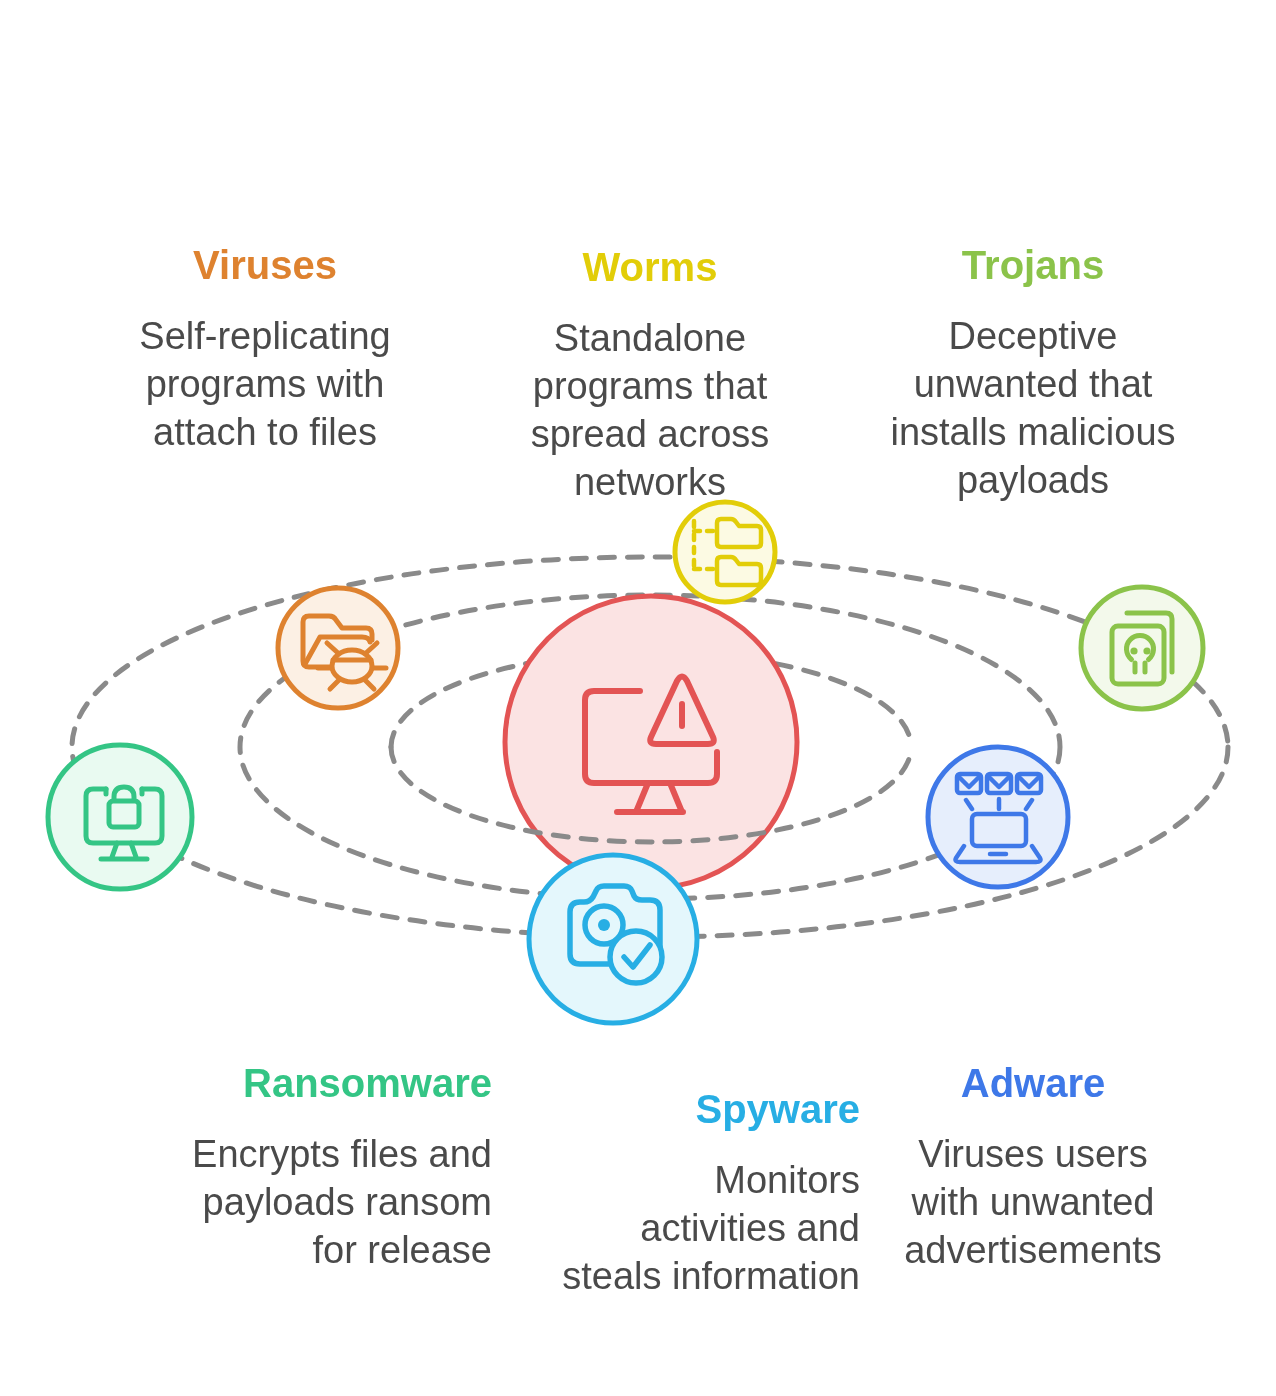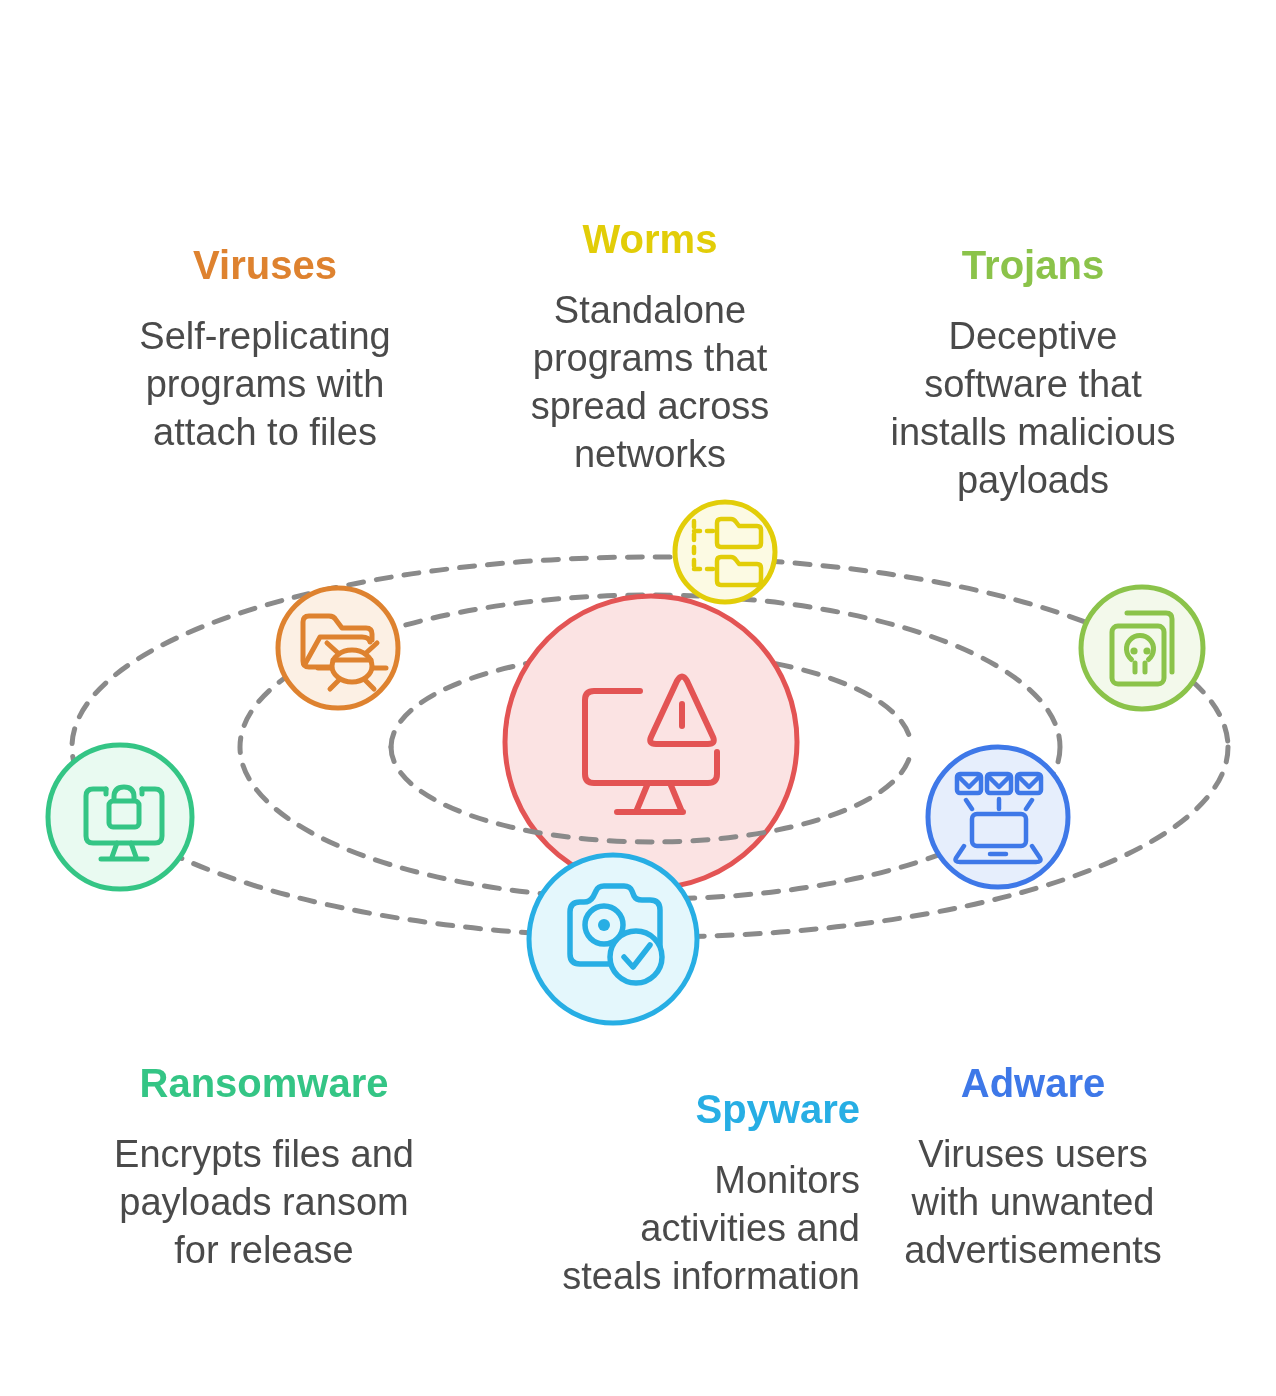--- a/index.html
+++ b/index.html
@@ -18,21 +18,21 @@
   .s-ransomware{stroke:var(--ransomware);} .f-ransomware{fill:var(--ransomware_fill);}
   .s-spyware{stroke:var(--spyware);}    .f-spyware{fill:var(--spyware_fill);}
   .s-adware{stroke:var(--adware);}      .f-adware{fill:var(--adware_fill);}
   .s-center{stroke:var(--center);}      .f-center{fill:var(--center_fill);}
   .dot-trojans{fill:var(--trojans);stroke:none;}
   .dot-spyware{fill:var(--spyware);stroke:none;}
   .type-block{position:absolute;transform:translateX(-50%);text-align:center;width:420px;}
   .type-block h2{margin:0;font-size:40px;line-height:42px;font-weight:700;}
   .type-block p{margin:26px 0 0;font-size:38px;line-height:48px;color:var(--text);white-space:pre-line;}
   .t-viruses h2{color:var(--viruses);}
-  .t-worms h2{color:var(--worms);}
+  .t-worms h2{color:var(--worms);margin-top:28px;}
   .t-trojans h2{color:var(--trojans);}
   .t-ransomware h2{color:var(--ransomware);}
   .t-spyware h2{color:var(--spyware);}
   .t-adware h2{color:var(--adware);}
 </style>
 </head>
 <body>
 
 <div class="canvas">
 
@@ -136,26 +136,26 @@
     <h2>Worms</h2>
     <p>Standalone
 programs that
 spread across
 networks</p>
   </div>
 
   <div class="type-block t-trojans" style="left:1033px;top:244px;">
     <h2>Trojans</h2>
     <p>Deceptive
-software that
+unwanted that
 installs malicious
 payloads</p>
   </div>
 
-  <div class="type-block t-ransomware" style="left:264px;top:1062px;">
+  <div class="type-block t-ransomware" style="left:282px;top:1062px;text-align:right;">
     <h2>Ransomware</h2>
     <p>Encrypts files and
 payloads ransom
 for release</p>
   </div>
 
   <div class="type-block t-spyware" style="left:650px;top:1088px;text-align:right;">
     <h2>Spyware</h2>
     <p>Monitors
 activities and

